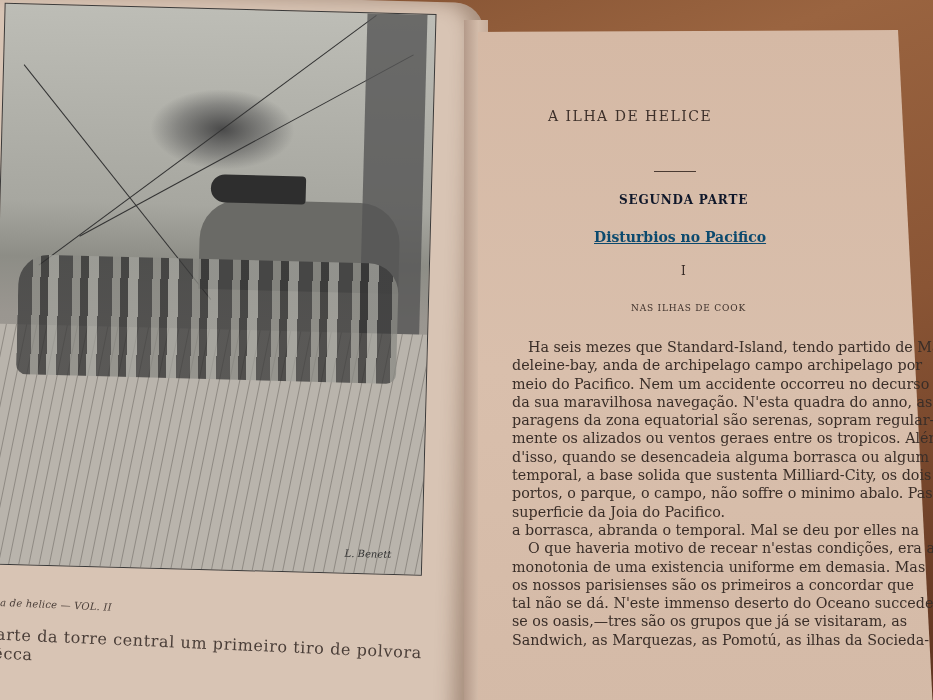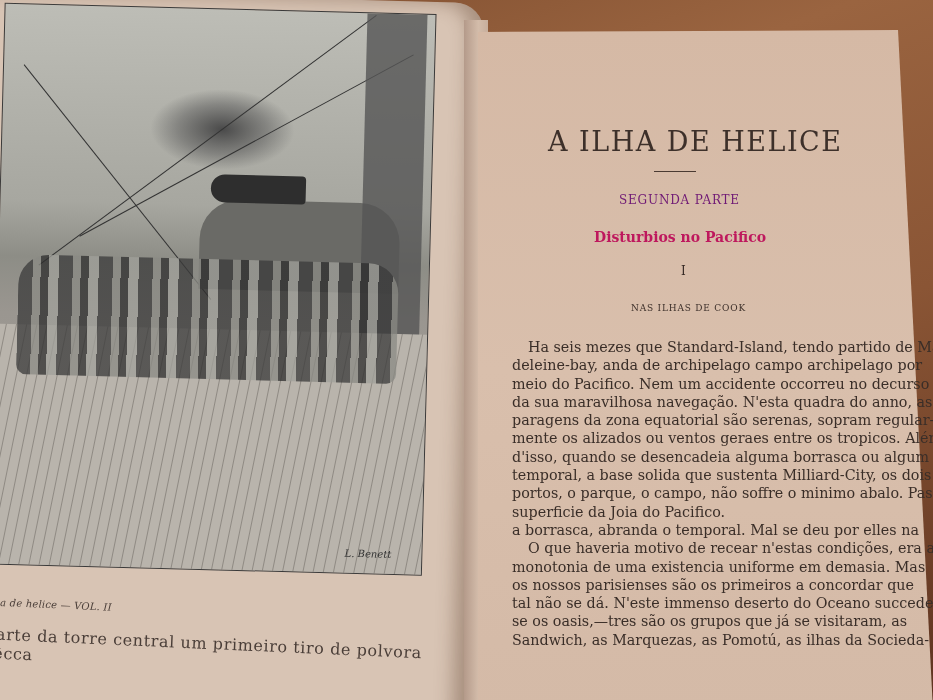--- a/index.html
+++ b/index.html
@@ -51,24 +51,24 @@
   }
   .gutter {
     position:absolute; left:464px; top:20px; width:24px; height:690px;
     background: linear-gradient(90deg, #b49a8a, #d3bcaa 60%, #c7ae9c);
   }
   .right-page {
     position:absolute; left:478px; top:30px; width:455px; height:680px;
     background: linear-gradient(180deg, #d5b9a5 0%, #d9bfac 50%, #d4baa7 100%);
     clip-path: polygon(0 2px, 420px 0, 455px 100%, 0 100%);
   }
-  .title { position:absolute; left:548px; top:126px; font-size:27px; color:#3d302a; letter-spacing:1.5px; font-family:"DejaVu Serif", serif; }
+  .title { position:absolute; left:548px; top:108px; font-size:14px; color:#3d302a; letter-spacing:1.5px; font-family:"DejaVu Serif", serif; }
   .rule { position:absolute; left:654px; top:171px; width:42px; height:1px; background:#4a3a32; }
-  .part { position:absolute; left:619px; top:193px; font-size:12px; color:#701a75; letter-spacing:.8px; }
-  .chapter-title { position:absolute; left:594px; top:229px; font-size:14px; font-weight:bold; color:#be185d; }
+  .part { position:absolute; left:619px; top:193px; font-size:12px; color:#0f172a; letter-spacing:.8px;font-weight:bold; }
+  .chapter-title { position:absolute; left:594px; top:229px; font-size:14px; font-weight:bold; color:#0c4a6e;text-decoration:underline; }
   .chapter-num { position:absolute; left:681px; top:264px; font-size:12px; color:#362a24; }
   .subtitle { position:absolute; left:631px; top:303px; font-size:9px; color:#3d302a; letter-spacing:.8px; }
   .body-text { position:absolute; left:512px; top:338px; width:420px; font-size:14.3px; line-height:18.3px; color:#3a2e28; }
   .body-text .line { white-space:nowrap; display:block; }
   .body-text .indent { padding-left:16px; }
 </style>
 </head>
 <body>
 
 <div class="mat"></div>

